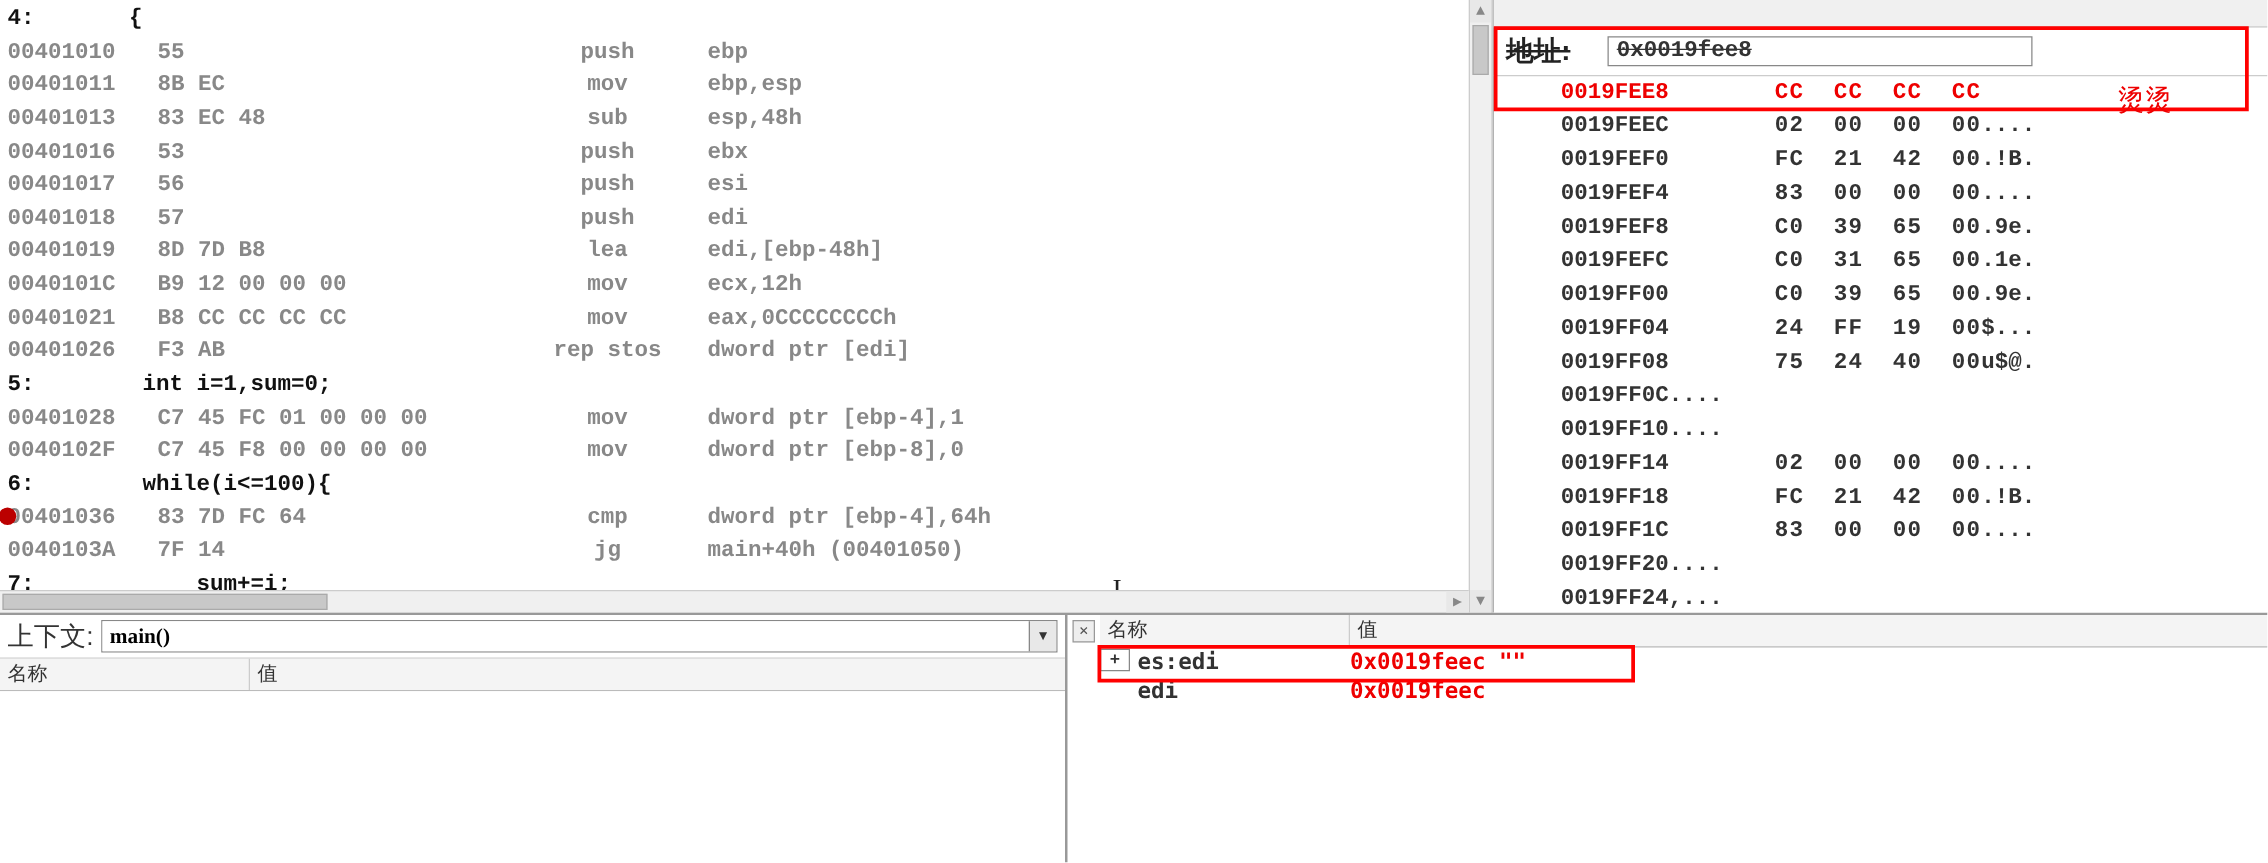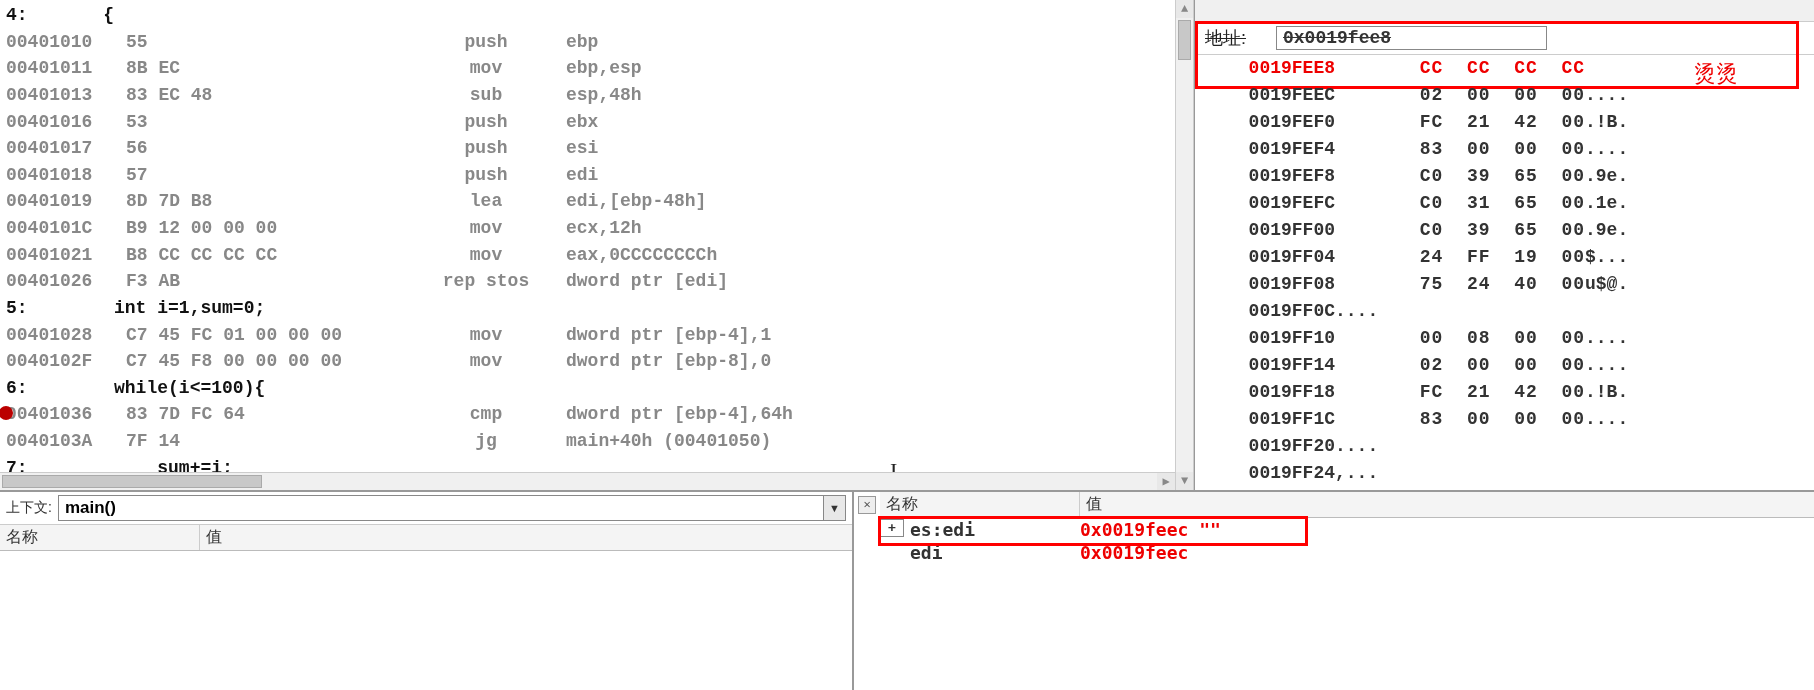--- a/index.html
+++ b/index.html
@@ -113,31 +113,31 @@
   .mem-addr-row {
     display:flex;
     align-items:center;
     padding:4px 10px;
     border-bottom:1px solid #ccc;
     position:relative;
   }
   .mem-addr-label {
     font-family: "Microsoft YaHei","SimSun",sans-serif;
     color:#222;
-    font-weight:normal;
+    font-weight:bold;
     margin-right:30px;
-    font-size:18px;
+    font-size:22px;
     text-decoration: line-through;
   }
   .mem-addr-input {
     border:1px solid #888;
     font-family:inherit;
     font-size:18px;
     padding:1px 6px;
-    width:271px;
+    width:340px;
     text-decoration: line-through;
     color:#333;
     font-weight:bold;
   }
   .red-box-1 {
     position:absolute;
     left:0px; top:-1px;
     width:604px; height:68px;
     border:3px solid #f00;
     pointer-events:none;
@@ -180,32 +180,32 @@
     display:flex;
     flex-direction:column;
     font-family: "SimSun","Microsoft YaHei",sans-serif;
   }
   .ctx-row {
     display:flex;
     align-items:center;
     padding:3px 6px;
     border-bottom:1px solid #ccc;
   }
-  .ctx-label { font-size:14px; margin-right:6px;}
+  .ctx-label { font-size:21px; margin-right:6px;}
   .ctx-combo {
     flex:1;
     display:flex;
     border:1px solid #888;
     background:#fff;
     height:26px;
   }
   .ctx-combo input {
     flex:1;
     border:none;
-    font-family:Liberation Sans, sans-serif;
+    font-family:Liberation Serif, serif;
     font-size:17px;
     font-weight:bold;
     padding:0 6px;
     outline:none;
   }
   .ctx-combo .dd {
     width:22px;
     background:#e8e8e8;
     border-left:1px solid #888;
     text-align:center;
@@ -313,21 +313,21 @@
     <div class="mem-row red"><span class="maddr">0019FEE8</span><span class="mbytes">CC  CC  CC  CC</span><span class="mascii"></span></div>
         <div class="mem-row"><span class="maddr">0019FEEC</span><span class="mbytes">02  00  00  00</span><span class="mascii">....</span></div>
         <div class="mem-row"><span class="maddr">0019FEF0</span><span class="mbytes">FC  21  42  00</span><span class="mascii">.!B.</span></div>
         <div class="mem-row"><span class="maddr">0019FEF4</span><span class="mbytes">83  00  00  00</span><span class="mascii">....</span></div>
         <div class="mem-row"><span class="maddr">0019FEF8</span><span class="mbytes">C0  39  65  00</span><span class="mascii">.9e.</span></div>
         <div class="mem-row"><span class="maddr">0019FEFC</span><span class="mbytes">C0  31  65  00</span><span class="mascii">.1e.</span></div>
         <div class="mem-row"><span class="maddr">0019FF00</span><span class="mbytes">C0  39  65  00</span><span class="mascii">.9e.</span></div>
         <div class="mem-row"><span class="maddr">0019FF04</span><span class="mbytes">24  FF  19  00</span><span class="mascii">$...</span></div>
         <div class="mem-row"><span class="maddr">0019FF08</span><span class="mbytes">75  24  40  00</span><span class="mascii">u$@.</span></div>
         <div class="mem-row"><span class="maddr">0019FF0C</span><span class="mascii">....</span></div>
-        <div class="mem-row"><span class="maddr">0019FF10</span><span class="mbytes">00  08  00  00</span><span class="mascii">....</span></div>
+        <div class="mem-row"><span class="maddr">0019FF10</span><span class="mascii">....</span></div>
         <div class="mem-row"><span class="maddr">0019FF14</span><span class="mbytes">02  00  00  00</span><span class="mascii">....</span></div>
         <div class="mem-row"><span class="maddr">0019FF18</span><span class="mbytes">FC  21  42  00</span><span class="mascii">.!B.</span></div>
         <div class="mem-row"><span class="maddr">0019FF1C</span><span class="mbytes">83  00  00  00</span><span class="mascii">....</span></div>
         <div class="mem-row"><span class="maddr">0019FF20</span><span class="mascii">....</span></div>
         <div class="mem-row"><span class="maddr">0019FF24</span><span class="mascii">,...</span></div>
       </div>
   </div>
 </div>
 
 <div class="bottom-container">

